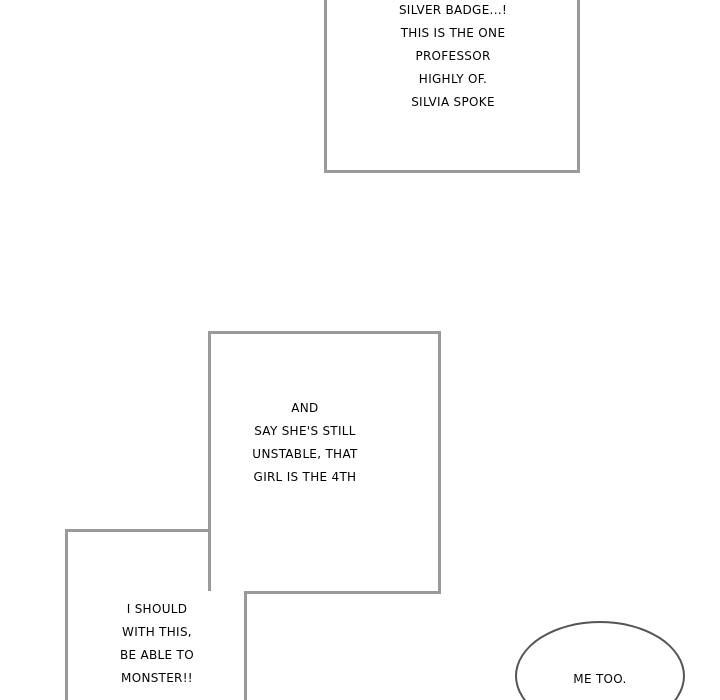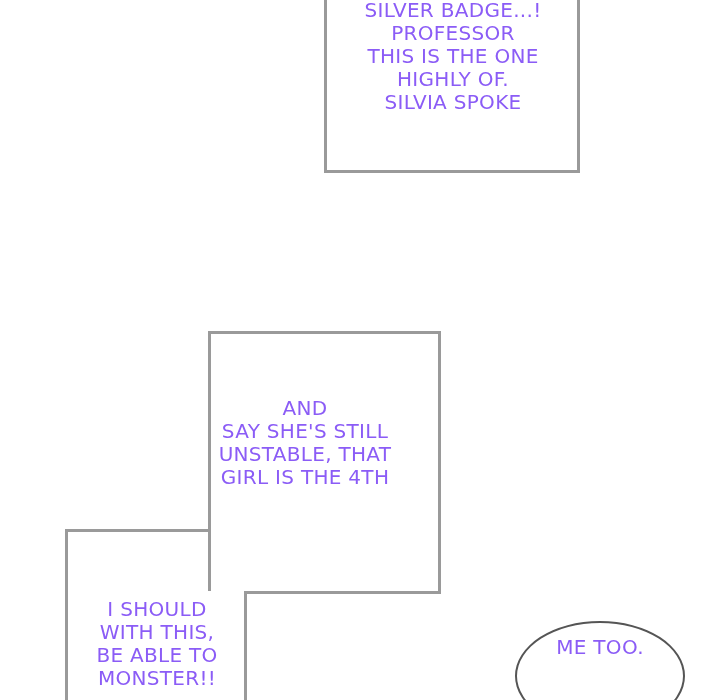--- a/index.html
+++ b/index.html
@@ -1,31 +1,31 @@
 <!DOCTYPE html>
 <html><head>
 <meta charset="utf-8">
 <style>
   html, body { margin:0; padding:0; }
   body { width:720px; height:700px; background:#ffffff; position:relative; overflow:hidden;
          font-family: "DejaVu Sans", sans-serif; }
   .box { position:absolute; background:#fff; border:3px solid #9a9a9a; box-sizing:border-box; }
-  .txt { position:absolute; text-align:center; color:#8b5cf6; font-size:20px; line-height:23px;
+  .txt { position:absolute; text-align:center; color:#000000; font-size:12px; line-height:23px;
          letter-spacing:0.3px; text-transform:uppercase; }
   .txt span { display:block; white-space:nowrap; }
   .ellipse { position:absolute; border:2px solid #555; border-radius:50%; background:#fff; box-sizing:border-box; }
 </style>
 </head>
 <body>
 
 <div class="box" style="left:324px; top:-10px; width:256px; height:183px;"></div>
 <div class="txt" style="left:330px; top:-1px; width:246px;">
   <span>SILVER BADGE...!</span>
+  <span>THIS IS THE ONE</span>
   <span>PROFESSOR</span>
-  <span>THIS IS THE ONE</span>
   <span>HIGHLY OF.</span>
   <span>SILVIA SPOKE</span>
 </div>
 
 <div class="box" style="left:65px; top:529px; width:182px; height:200px;"></div>
 
 <div class="box" style="left:208px; top:331px; width:233px; height:263px;"></div>
 <div class="txt" style="left:212px; top:397px; width:186px;">
   <span>AND</span>
   <span>SAY SHE'S STILL</span>
@@ -38,13 +38,13 @@
 <div style="position:absolute; left:244px; top:591px; width:197px; height:3px; background:#9a9a9a;"></div>
 
 <div class="txt" style="left:68px; top:598px; width:178px;">
   <span>I SHOULD</span>
   <span>WITH THIS,</span>
   <span>BE ABLE TO</span>
   <span>MONSTER!!</span>
 </div>
 
 <div class="ellipse" style="left:515px; top:621px; width:170px; height:110px;"></div>
-<div class="txt" style="left:515px; top:636px; width:170px;text-align:center;">ME TOO.</div>
+<div class="txt" style="left:515px; top:668px; width:170px;text-align:center;">ME TOO.</div>
 
 </body></html>

